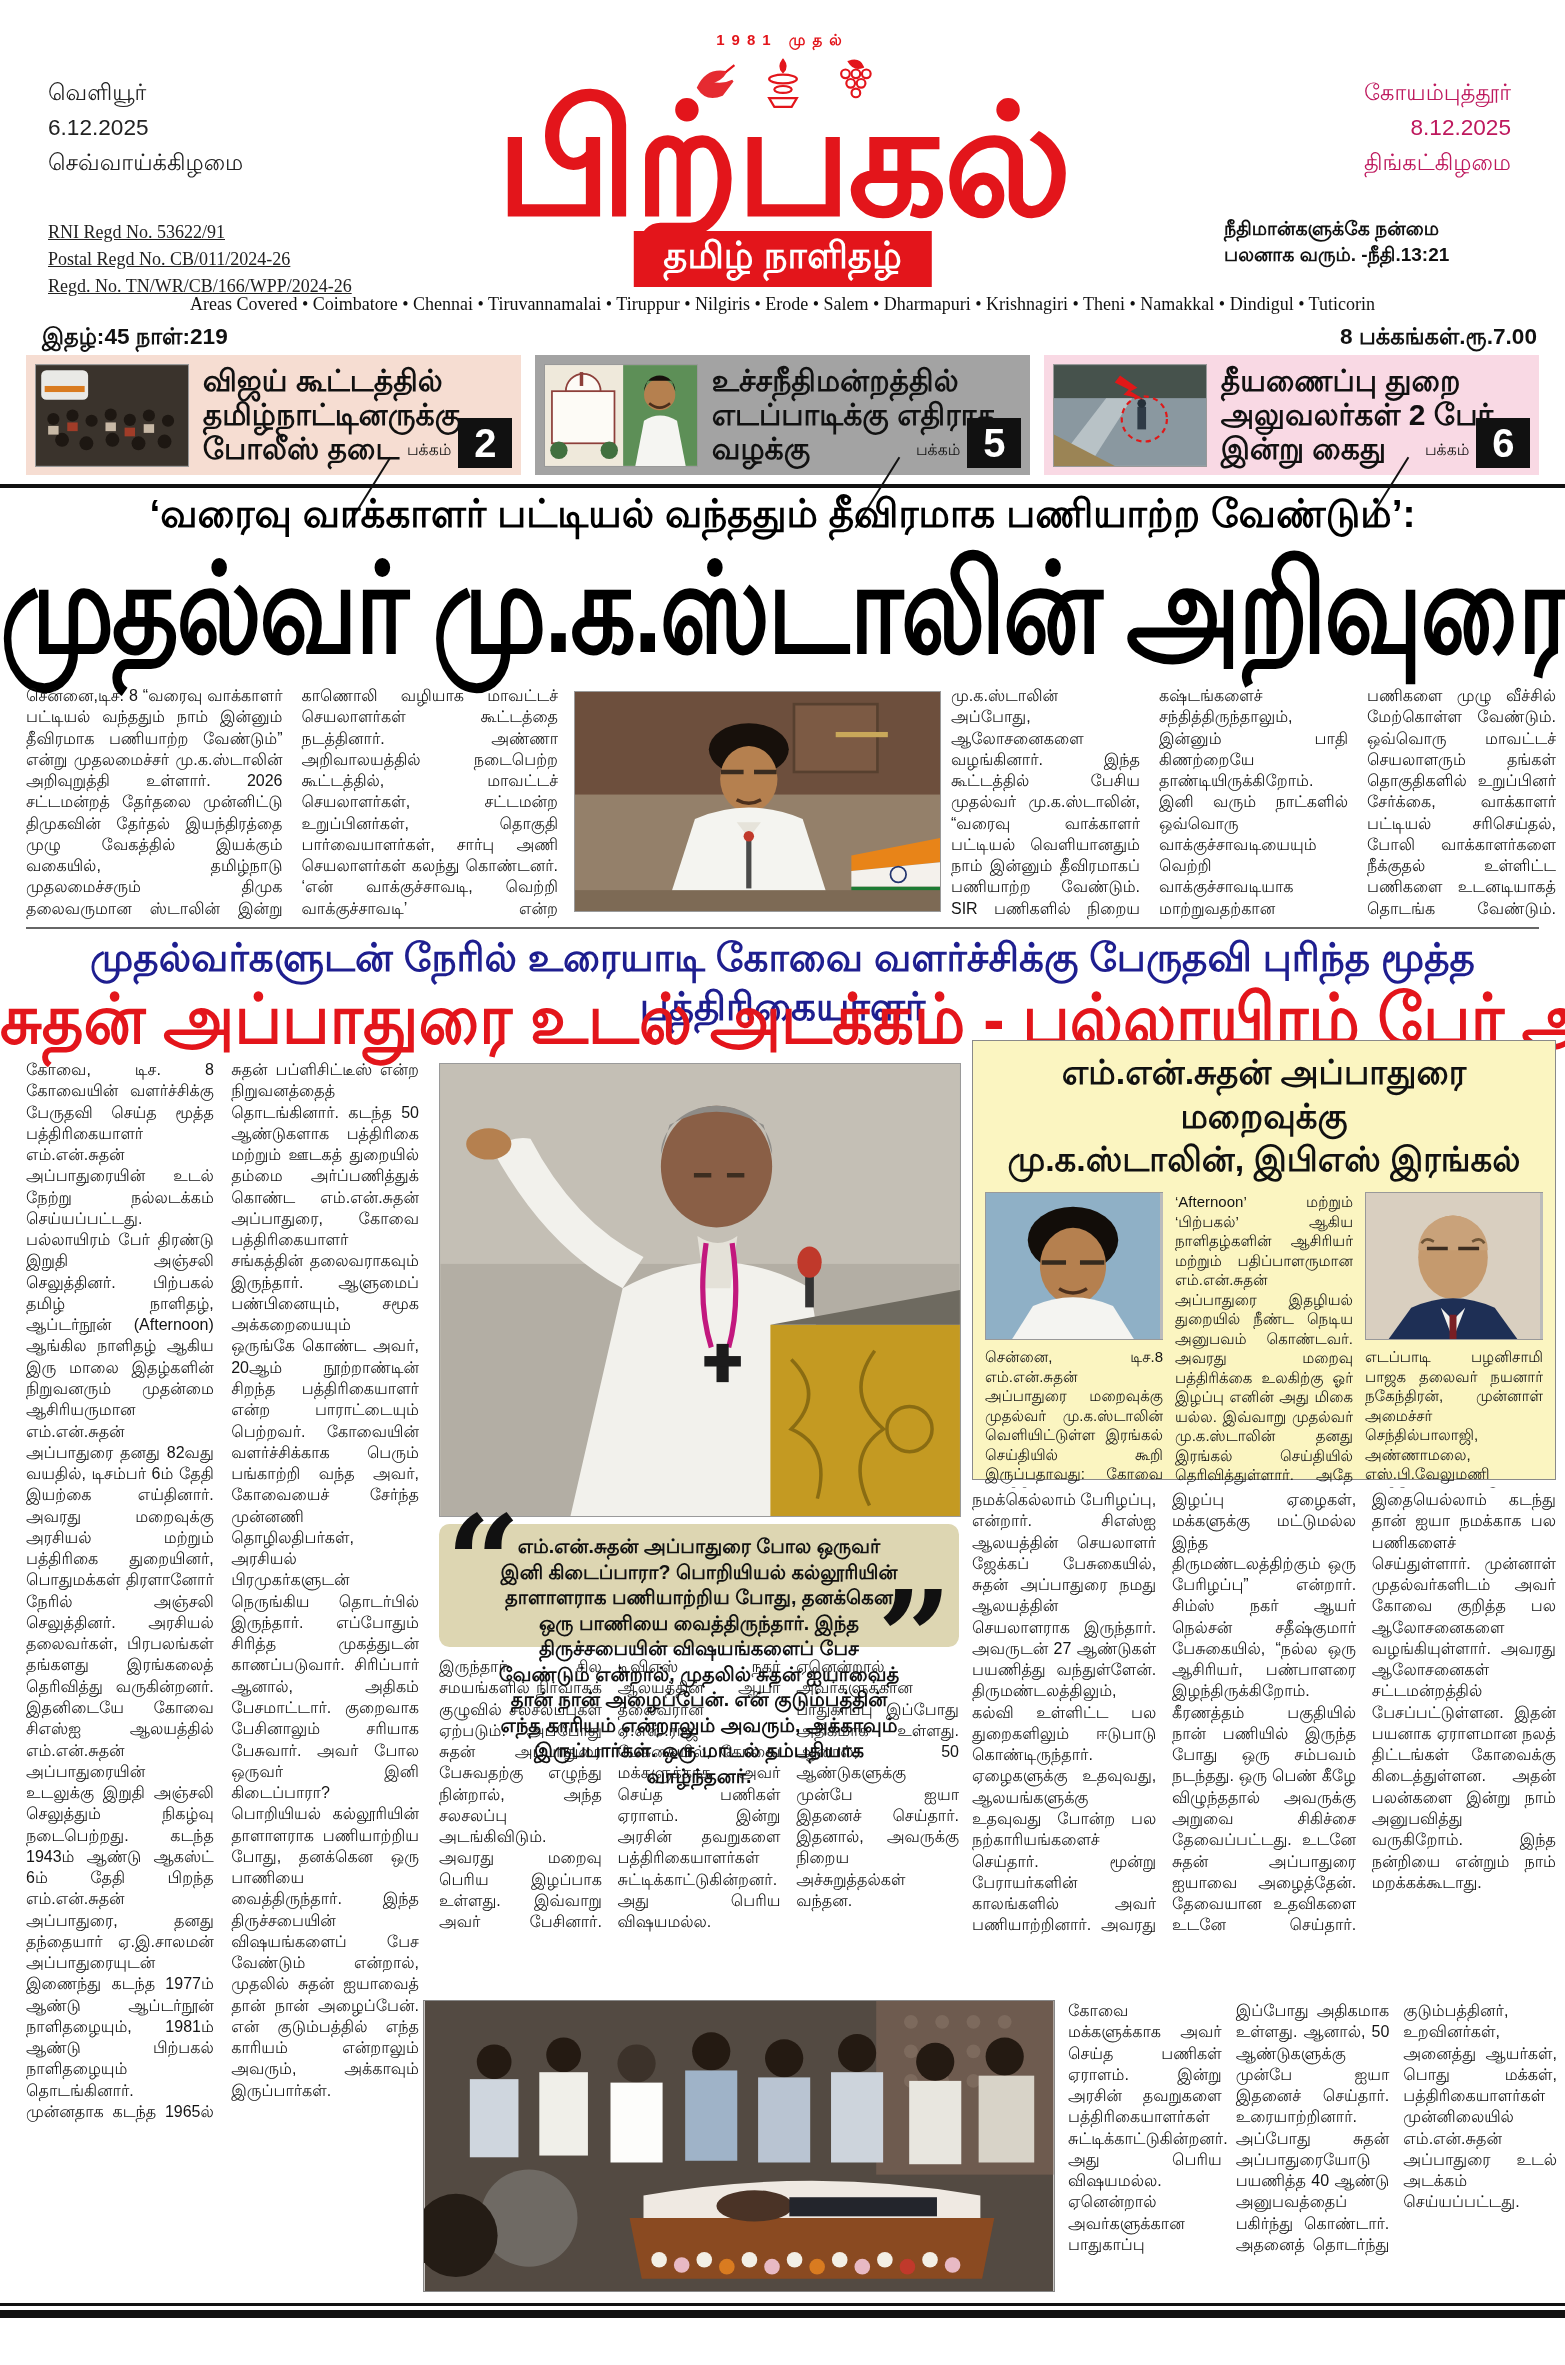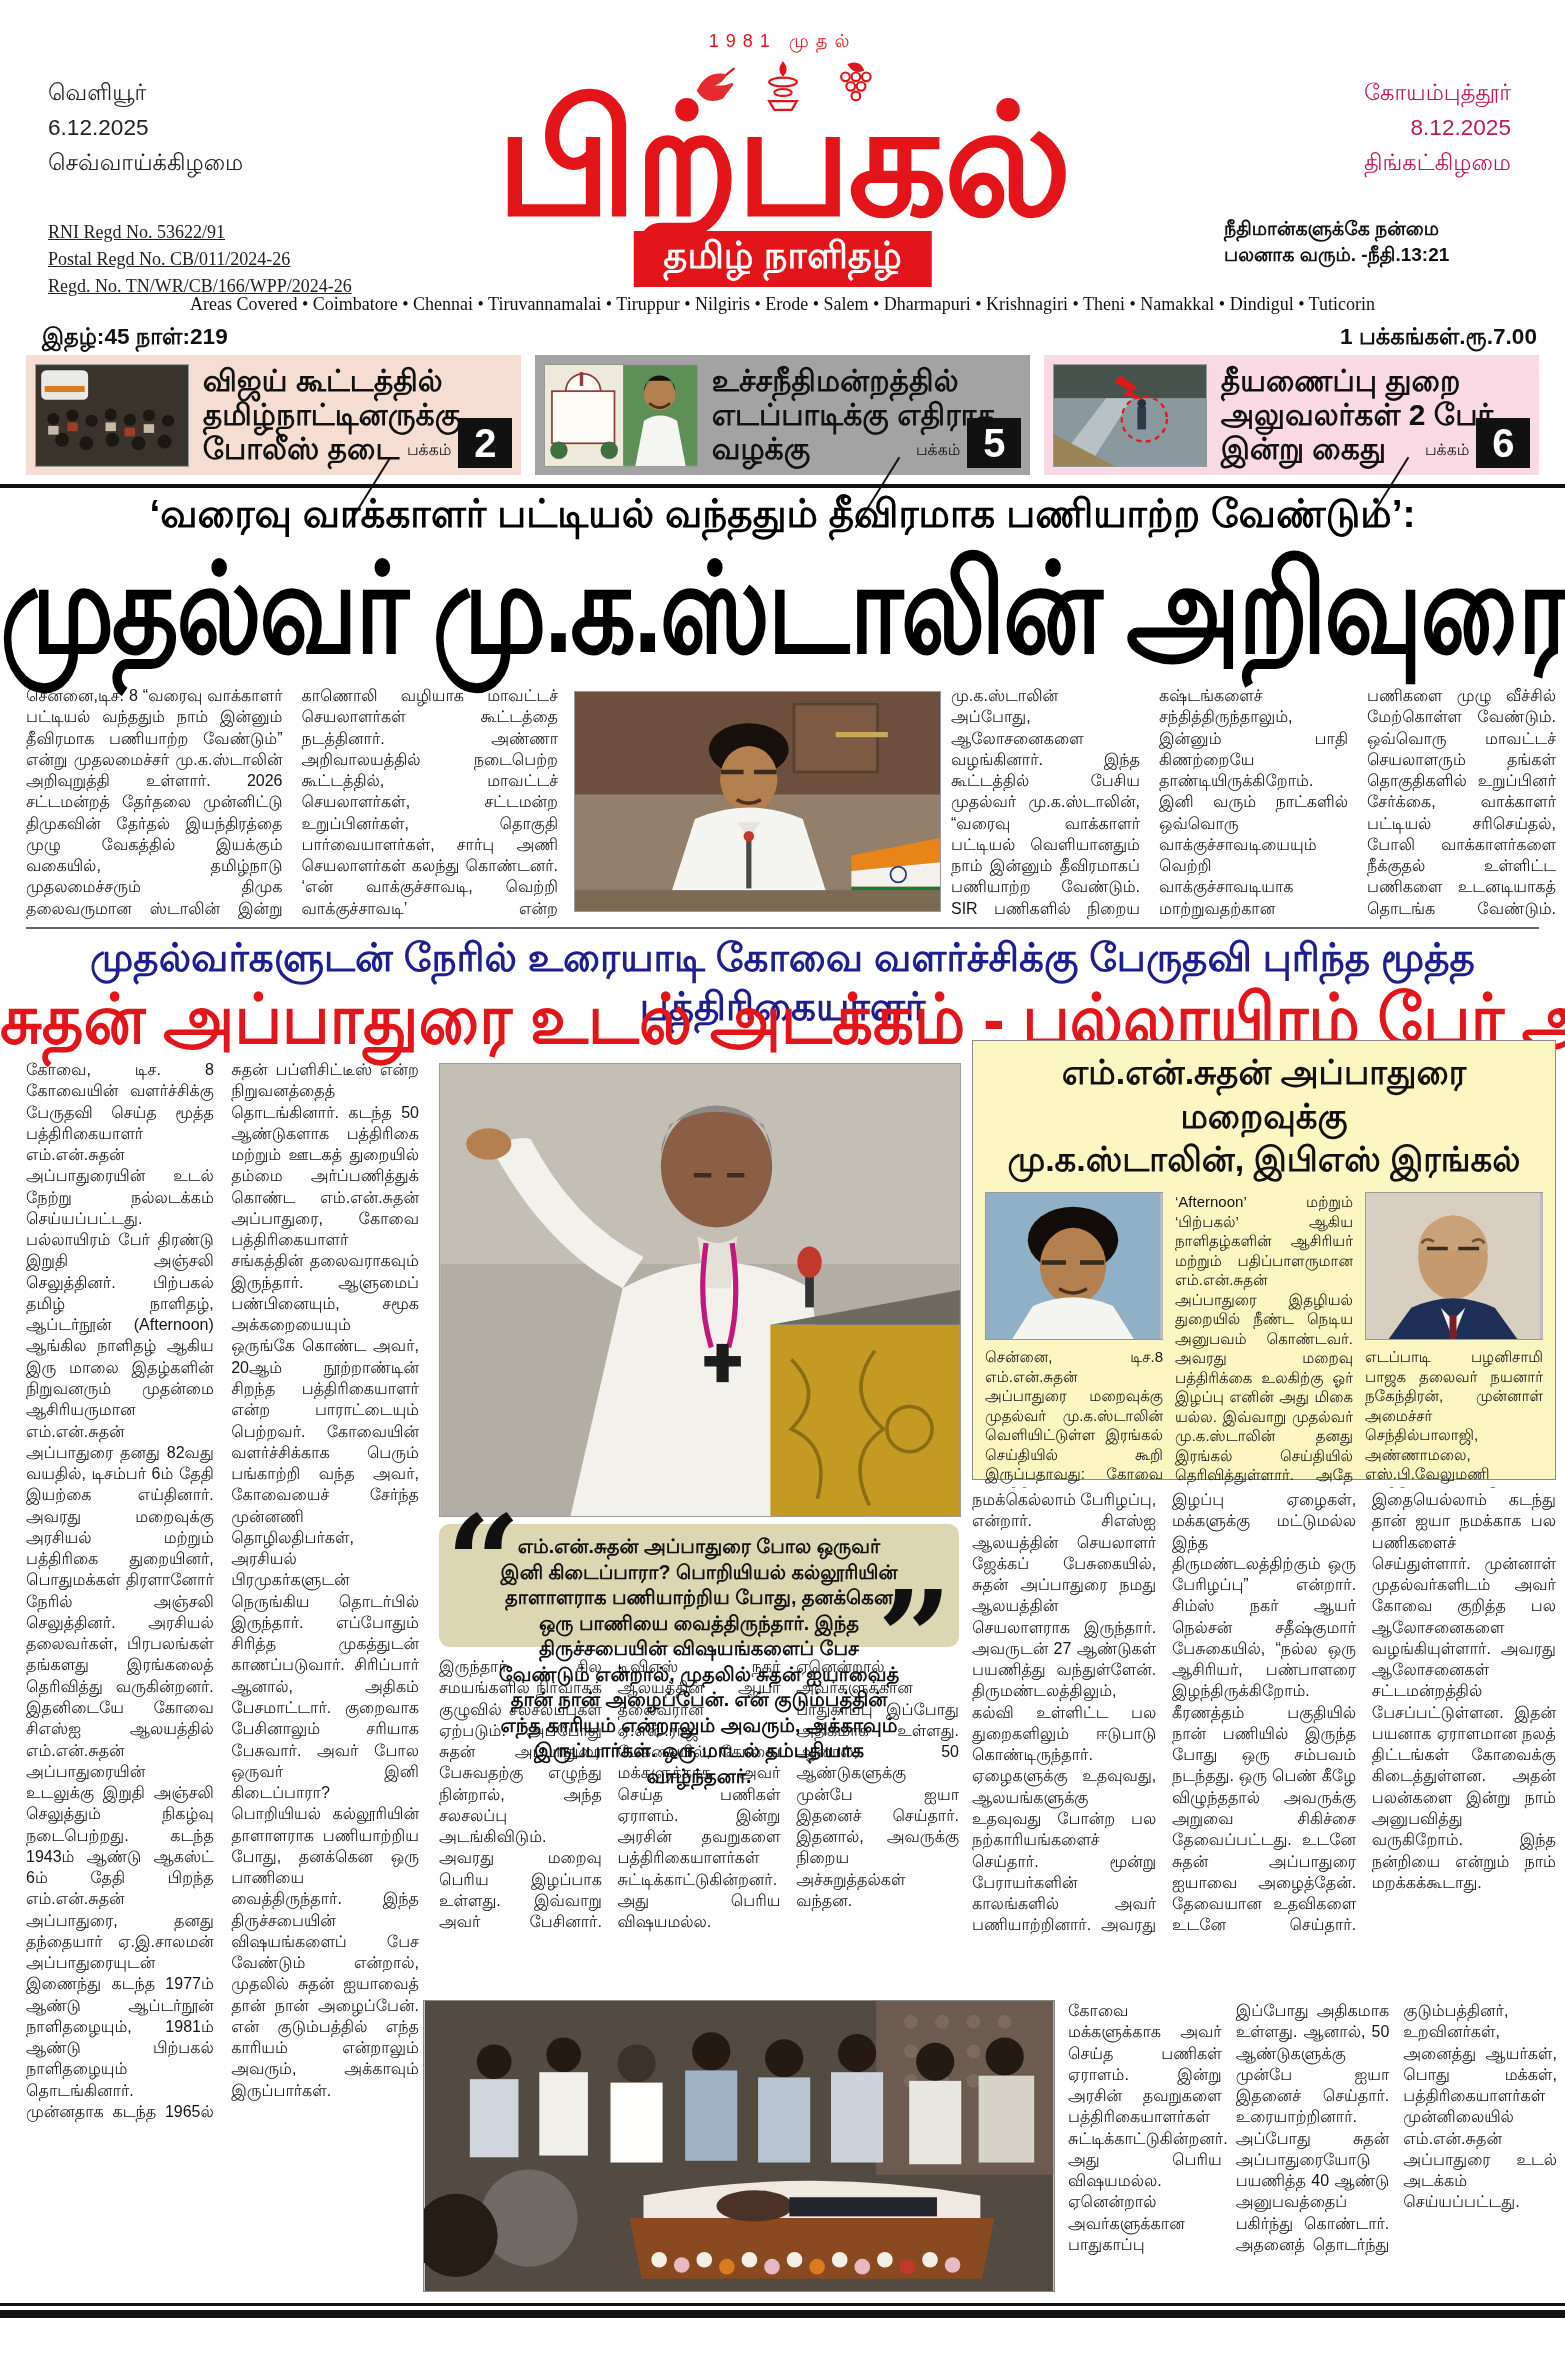--- a/index.html
+++ b/index.html
@@ -7,21 +7,21 @@
         font-family:"Liberation Sans",sans-serif;color:#141414;overflow:hidden;}
   
   .ed-left{position:absolute;left:48px;top:75px;font-size:22.6px;line-height:1.55;color:#222;}
   .ed-regd{position:absolute;left:48px;top:219px;font-family:"Liberation Serif",serif;
            font-size:18px;line-height:1.5;color:#222;}
   .ed-regd div{text-decoration:underline;}
   .ed-right{position:absolute;right:54px;top:75px;text-align:right;font-size:22.6px;line-height:1.55;color:#be185d;}
   .verse{position:absolute;right:54px;top:216px;width:287px;text-align:left;font-size:19px;
          font-weight:bold;line-height:1.35;color:#111;}
   .emblem{position:absolute;left:50%;top:31px;transform:translateX(-50%);text-align:center;}
-  .emblem .since{font-size:18px;letter-spacing:7px;color:#e3151b;font-weight:normal;}
+  .emblem .since{font-size:15px;letter-spacing:7px;color:#e3151b;font-weight:bold;}
   .masthead{position:absolute;left:50%;top:68px;transform:translateX(-50%);
             font-size:155px;font-weight:900;color:#e3151b;line-height:1.2;letter-spacing:-3.5px;white-space:nowrap;}
   .masthead-sub{position:absolute;left:50%;top:231px;transform:translateX(-50%);
             background:#e3151b;color:#fff;font-size:37px;font-weight:bold;padding:4.3px 30px;white-space:nowrap;}
   .areas{position:absolute;top:294px;left:0;width:100%;text-align:center;
          font-family:"Liberation Serif",serif;font-size:18px;color:#111;}
   .issue-left{position:absolute;left:42px;top:324px;font-size:22.6px;font-weight:bold;color:#111;}
   .bar-red{position:absolute;left:183px;right:190px;top:318px;height:40px;background:#e3151b;color:#fff;
            display:flex;align-items:center;justify-content:center;font-size:24px;font-weight:bold;}
   .pages-right{position:absolute;right:28px;top:324px;font-size:22.6px;font-weight:bold;color:#111;}
@@ -123,21 +123,21 @@
   <div class="ed-right">
     <div>கோயம்புத்தூர்</div>
     <div>8.12.2025</div>
     <div>திங்கட்கிழமை</div>
   </div>
   <div class="verse">நீதிமான்களுக்கே நன்மை பலனாக வரும்.  -நீதி.13:21</div>
 
   <div class="areas">Areas Covered • Coimbatore • Chennai • Tiruvannamalai • Tiruppur • Nilgiris • Erode • Salem • Dharmapuri • Krishnagiri • Theni • Namakkal • Dindigul • Tuticorin</div>
 
   <div class="issue-left">இதழ்:45 நாள்:219</div>
-  <div class="pages-right">1 பக்கங்கள்.ரூ.7.00</div>
+  <div class="pages-right">8 பக்கங்கள்.ரூ.7.00</div>
 
   <div class="teaser-row">
 
     <div class="teaser" style="background:#f6ddd2;">
       <div class="teaser-img">
         <svg width="152" height="101" viewBox="0 0 175 116">
           <rect width="175" height="116" fill="#3a332c"></rect>
           <rect x="6" y="6" width="54" height="34" rx="6" fill="#e9e9e6"></rect>
           <rect x="10" y="24" width="46" height="7" fill="#d97b20"></rect>
           <g fill="#1d1712">

